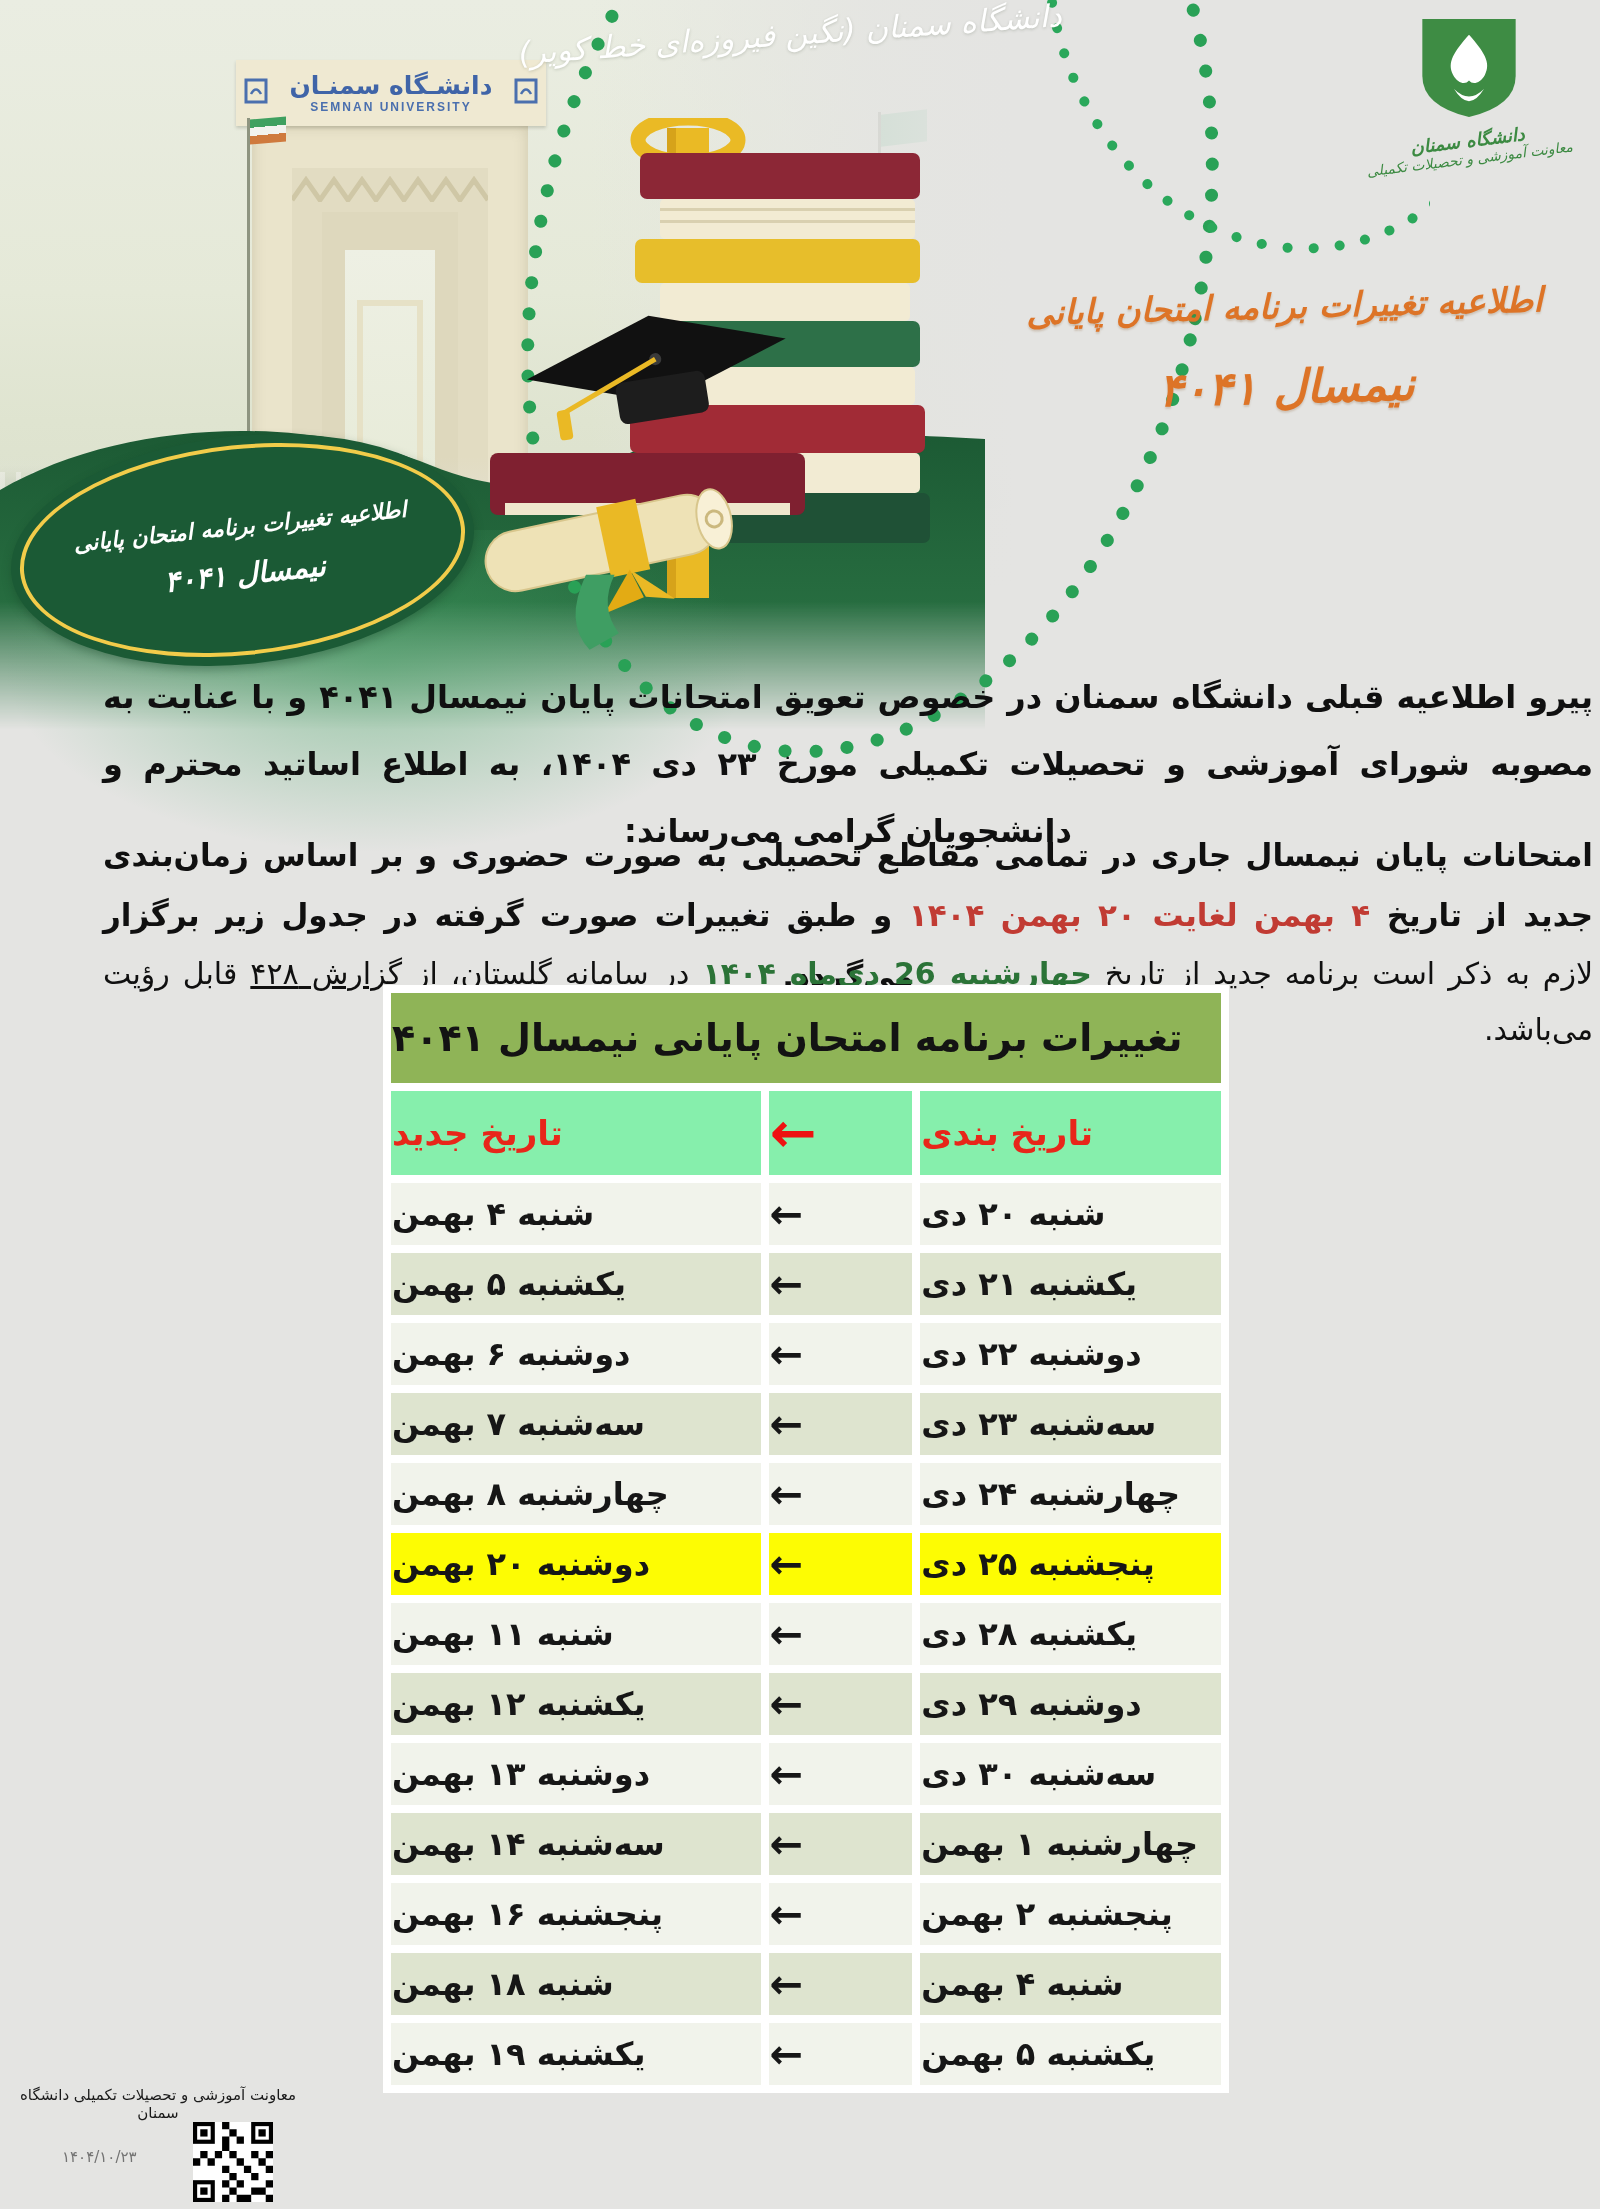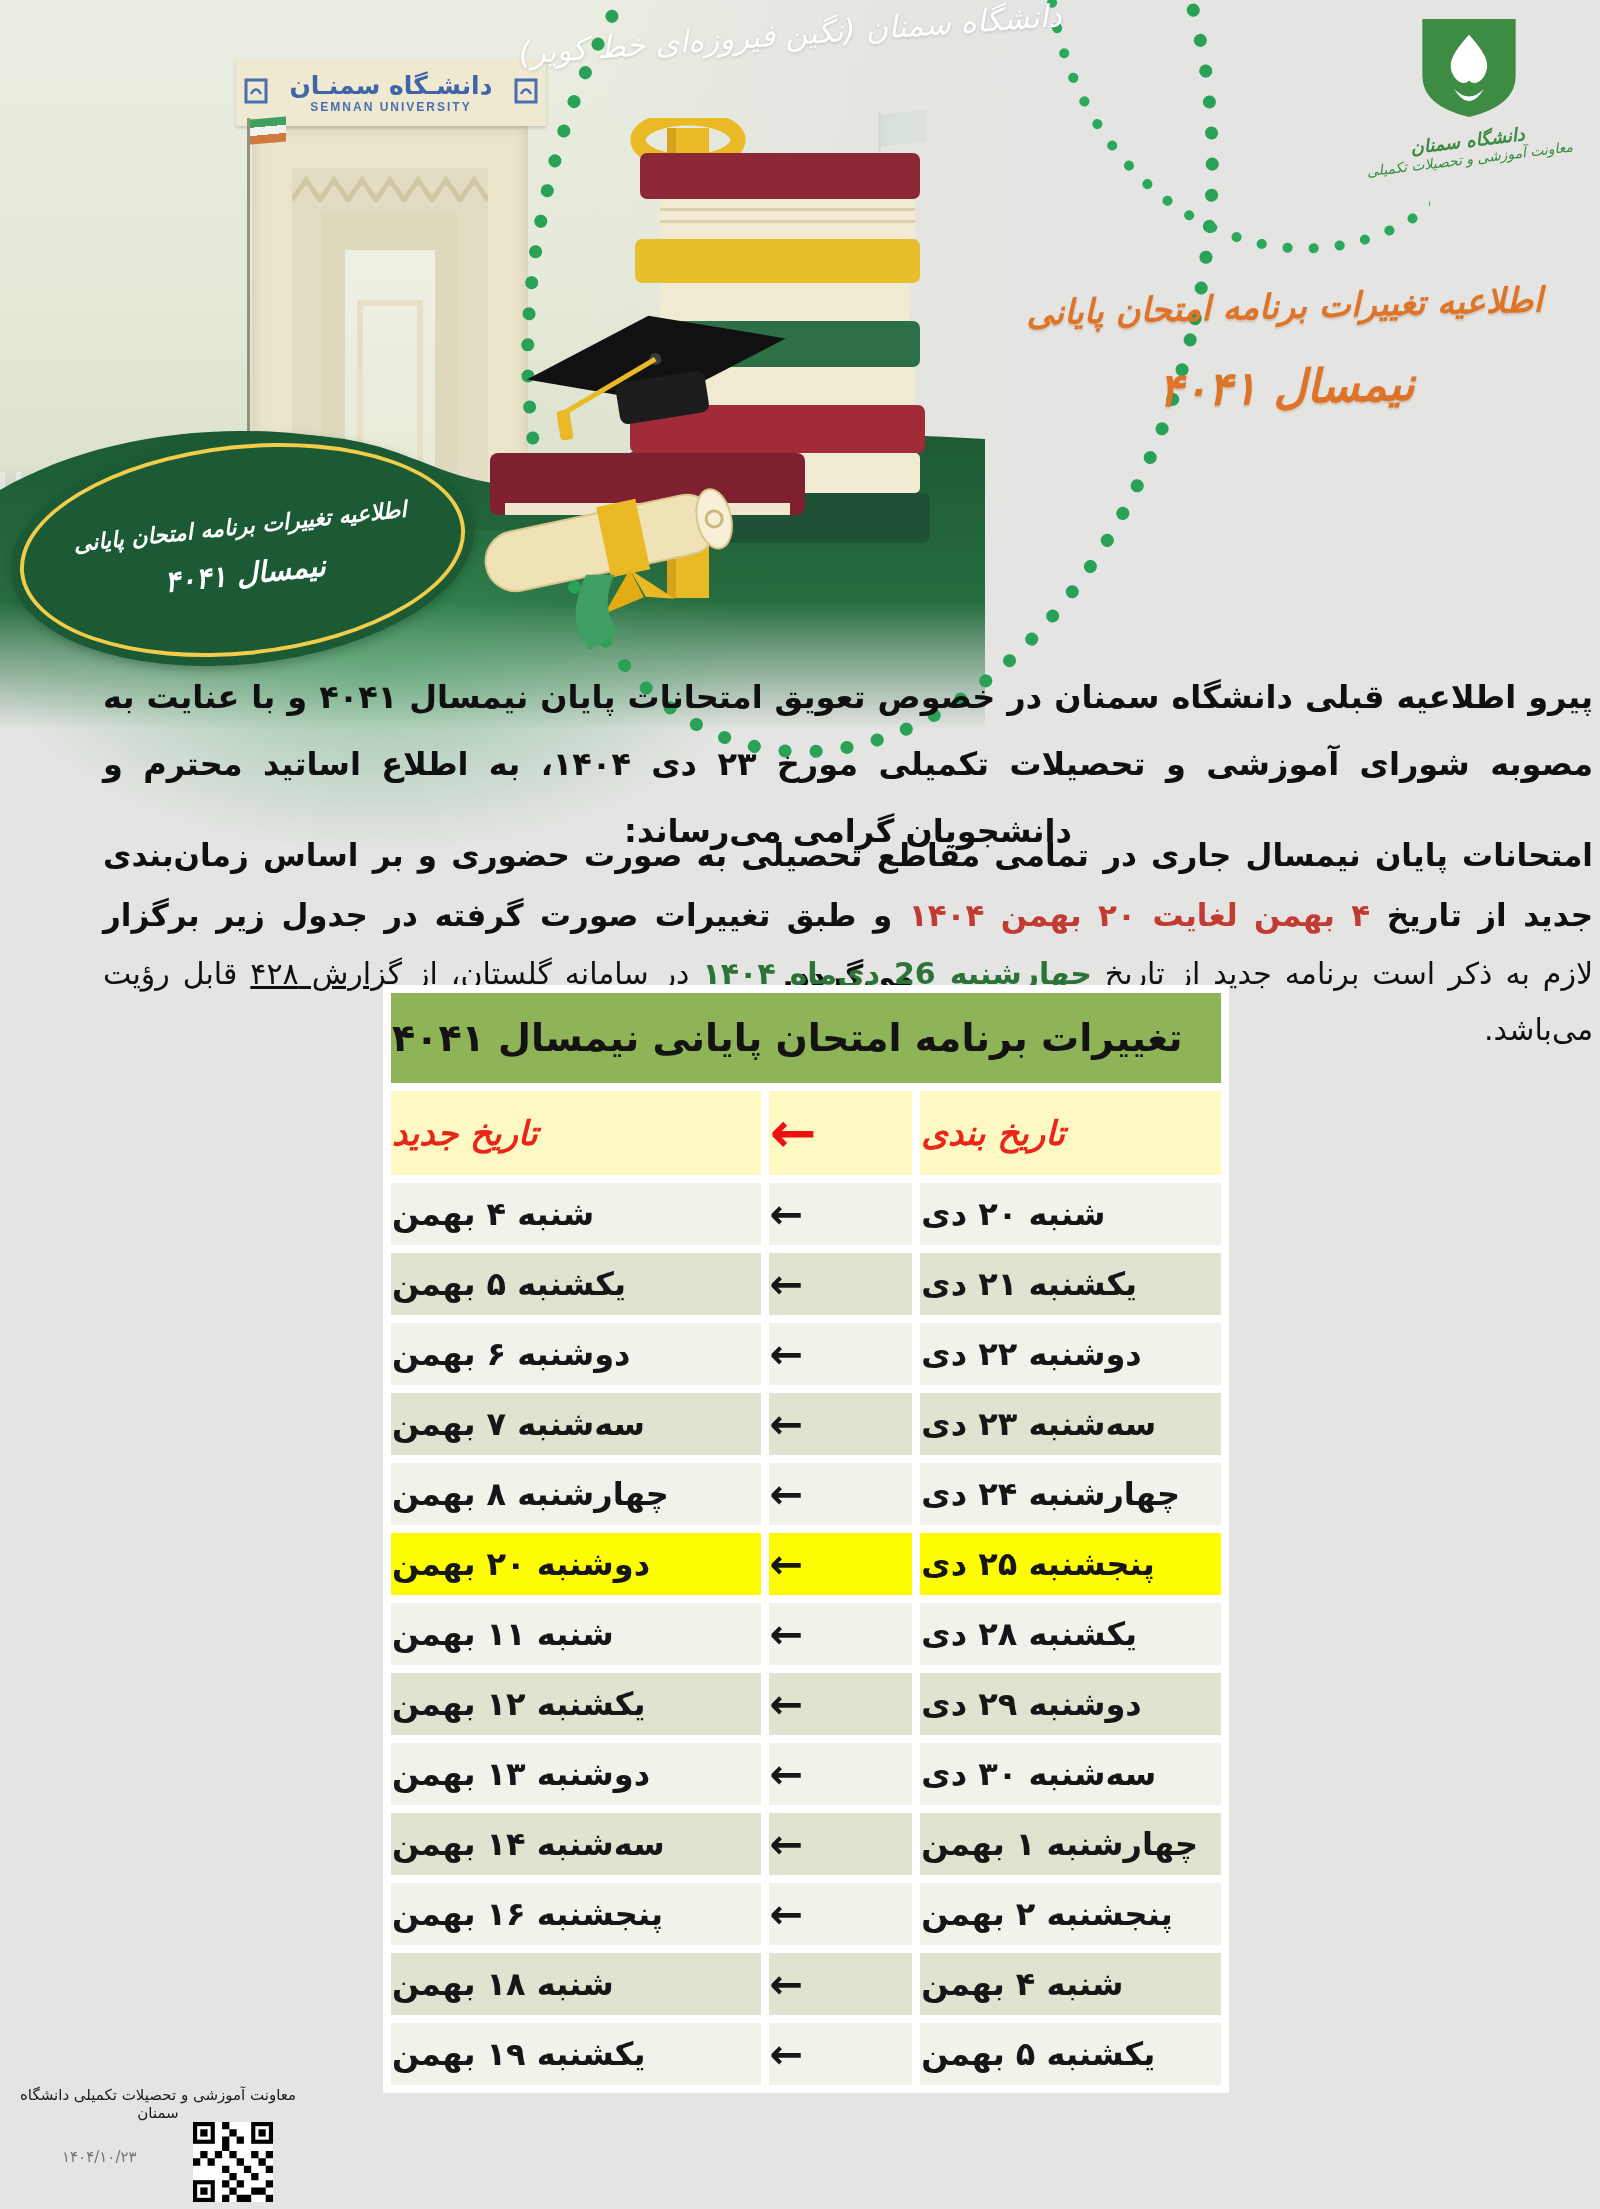--- a/index.html
+++ b/index.html
@@ -71,21 +71,21 @@
   .p1{top:632px;font-size:32px;font-weight:bold;line-height:2.1;text-align-last:center;}
   .p2{top:794px;font-size:31px;font-weight:bold;line-height:1.95;text-align-last:center;}
   .p3{top:916px;font-size:30px;font-weight:normal;line-height:1.85;}
   .red{color:#c13b33;font-weight:bold;}
   .grn{color:#2b7337;font-weight:bold;}
   .und{text-decoration:underline;}
   
   .sched{position:absolute;left:383px;top:985px;width:846px;border-collapse:separate;border-spacing:8px;background:#ffffff;direction:rtl;}
   .sched td{text-align:left;vertical-align:middle;font-weight:bold;}
   .sched .title-cell{height:88px;background:#8fb457;font-size:38px;color:#131313;}
-  .sched .head td{height:82px;background:#fef9c3;color:#e8261a;font-size:34px;font-style:italic;}
+  .sched .head td{height:82px;background:#86efac;color:#e8261a;font-size:34px;}
   .sched .head .arr{font-size:56px;color:#ee1111;line-height:1;}
   .sched .r td{height:60px;font-size:32px;color:#161616;}
   .sched .r .arr{font-size:40px;line-height:1;}
   .sched tr:nth-child(2n+3) td{background:#f1f3eb;}
   .sched tr:nth-child(2n+4) td{background:#dee4cf;}
   .sched tr.highlight td{background:#fdfc03 !important;}
   .col-prev{width:295px;} .col-arr{width:140px;} .col-new{width:363px;}
   
   .f-org{position:absolute;left:8px;top:2086px;width:300px;direction:rtl;text-align:center;font-size:15px;color:#1a1a1a;}
   .f-date{position:absolute;left:62px;top:2148px;font-size:15px;color:#737373;direction:rtl;}

